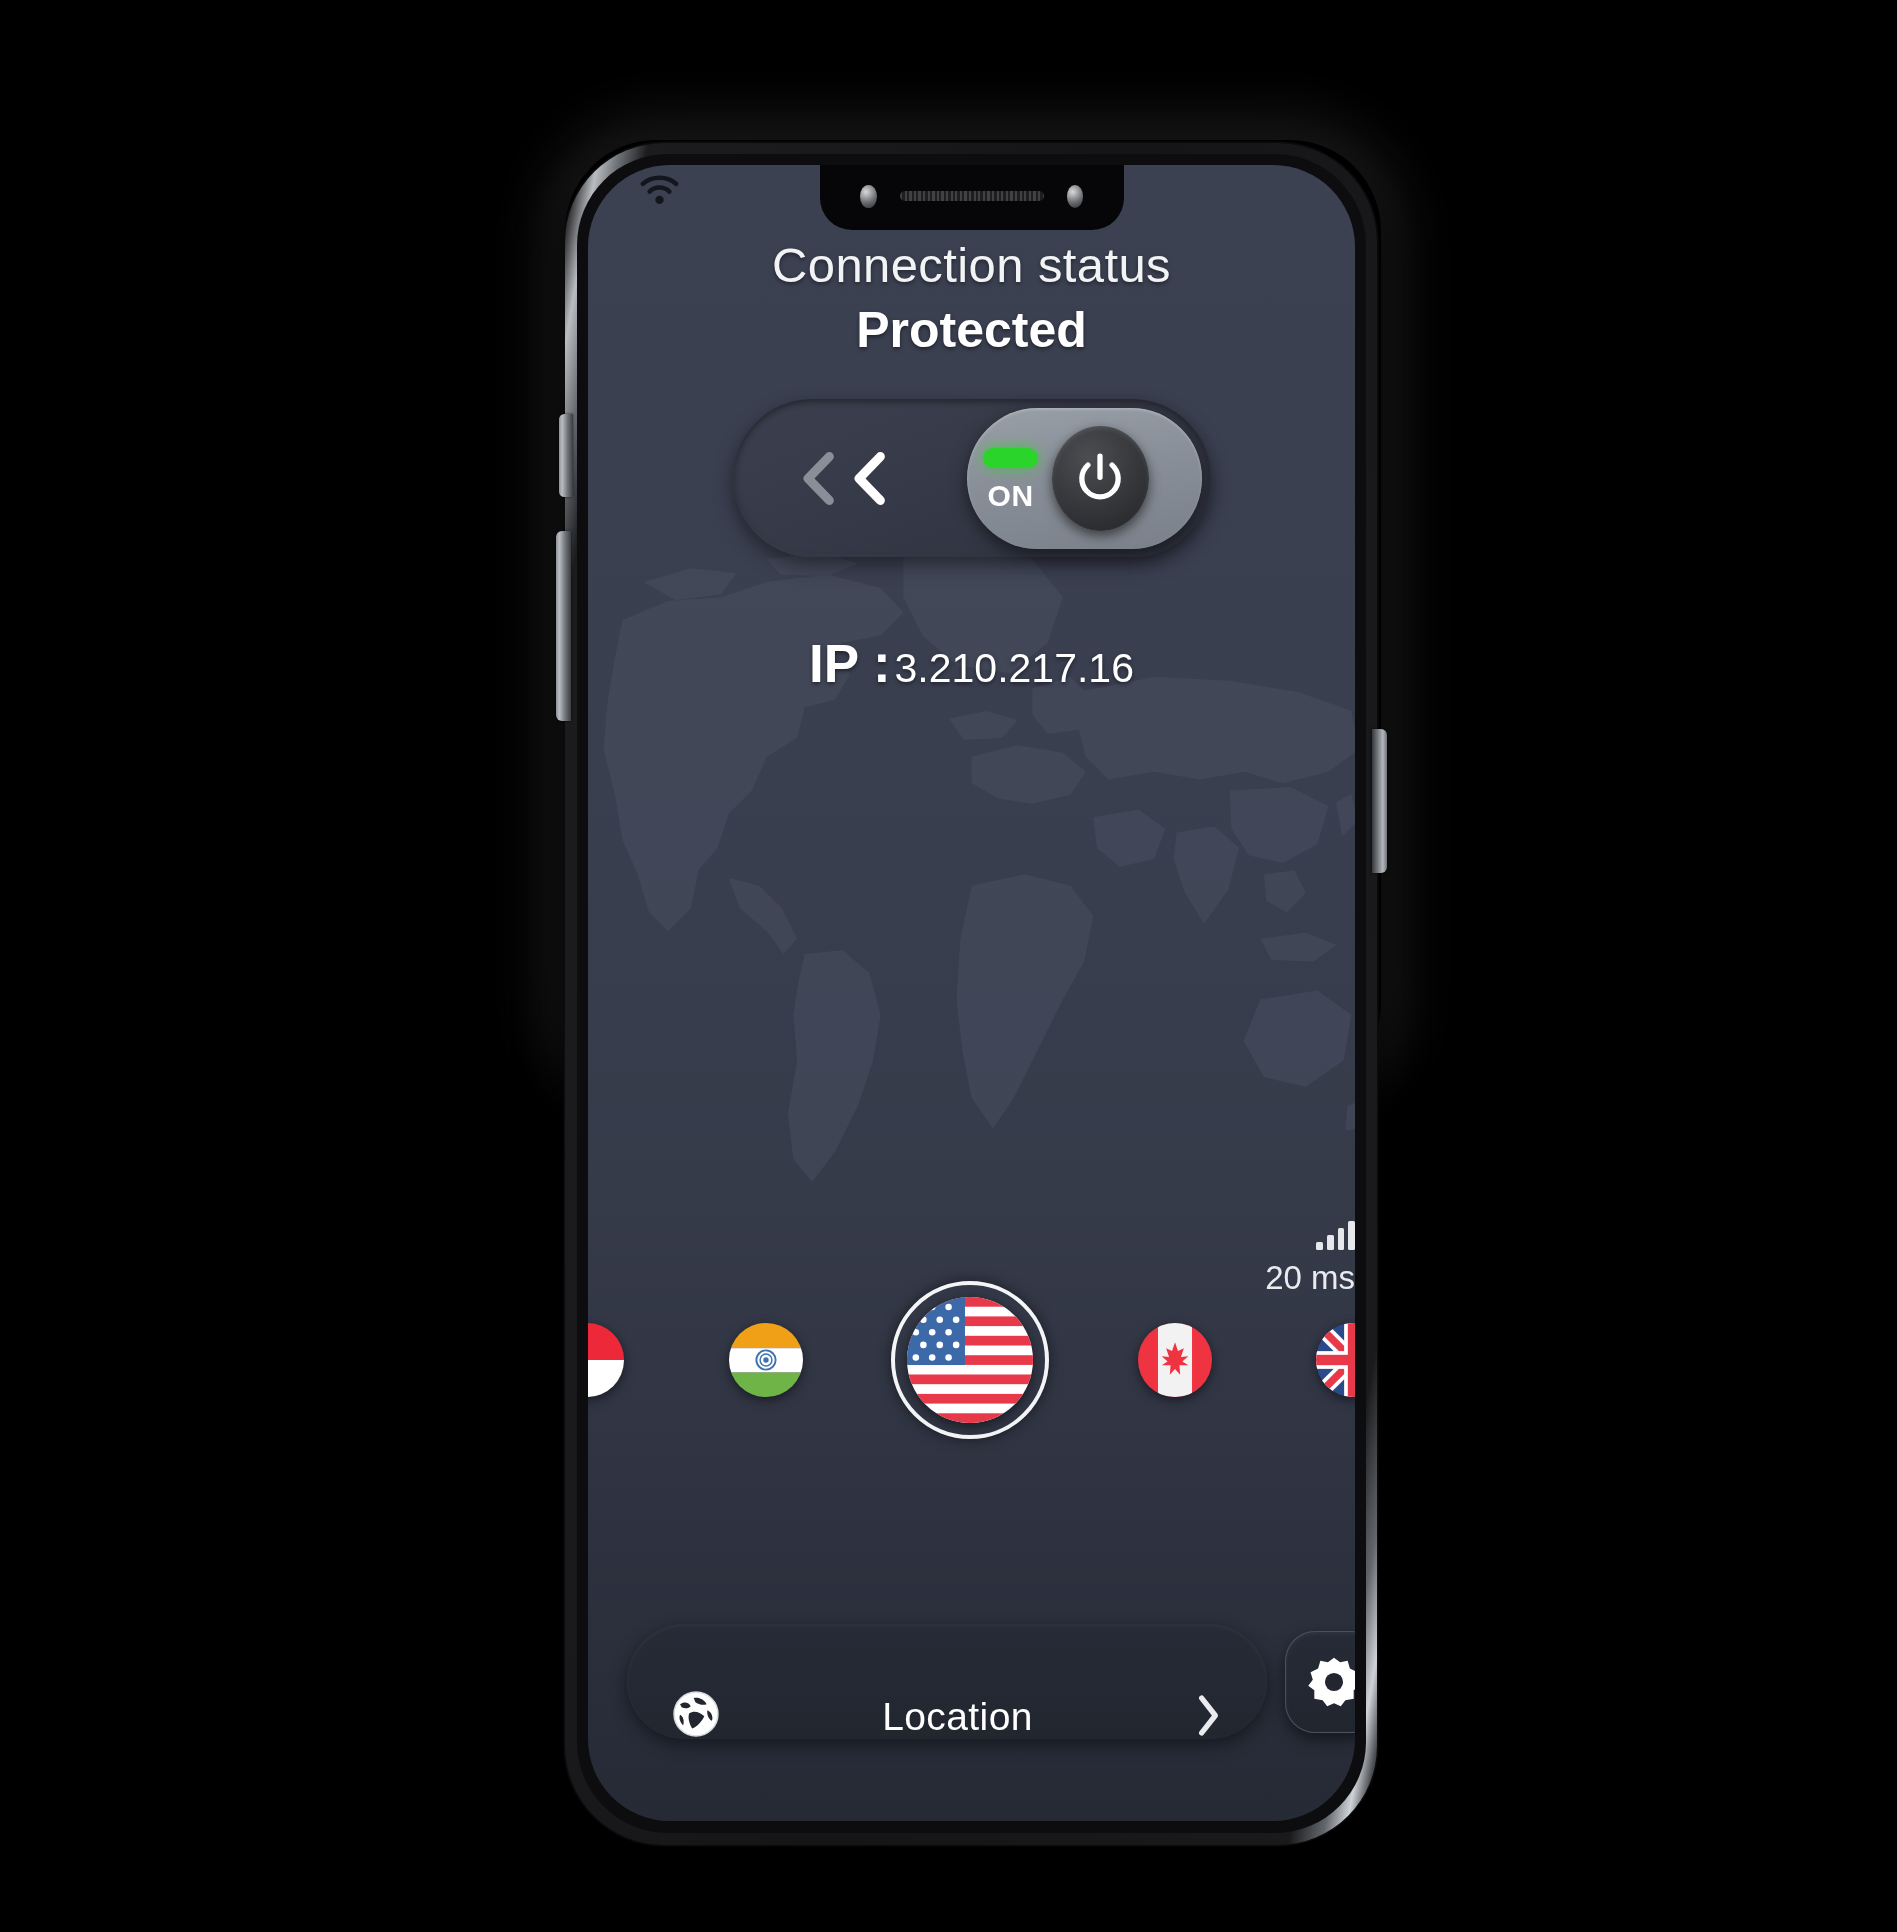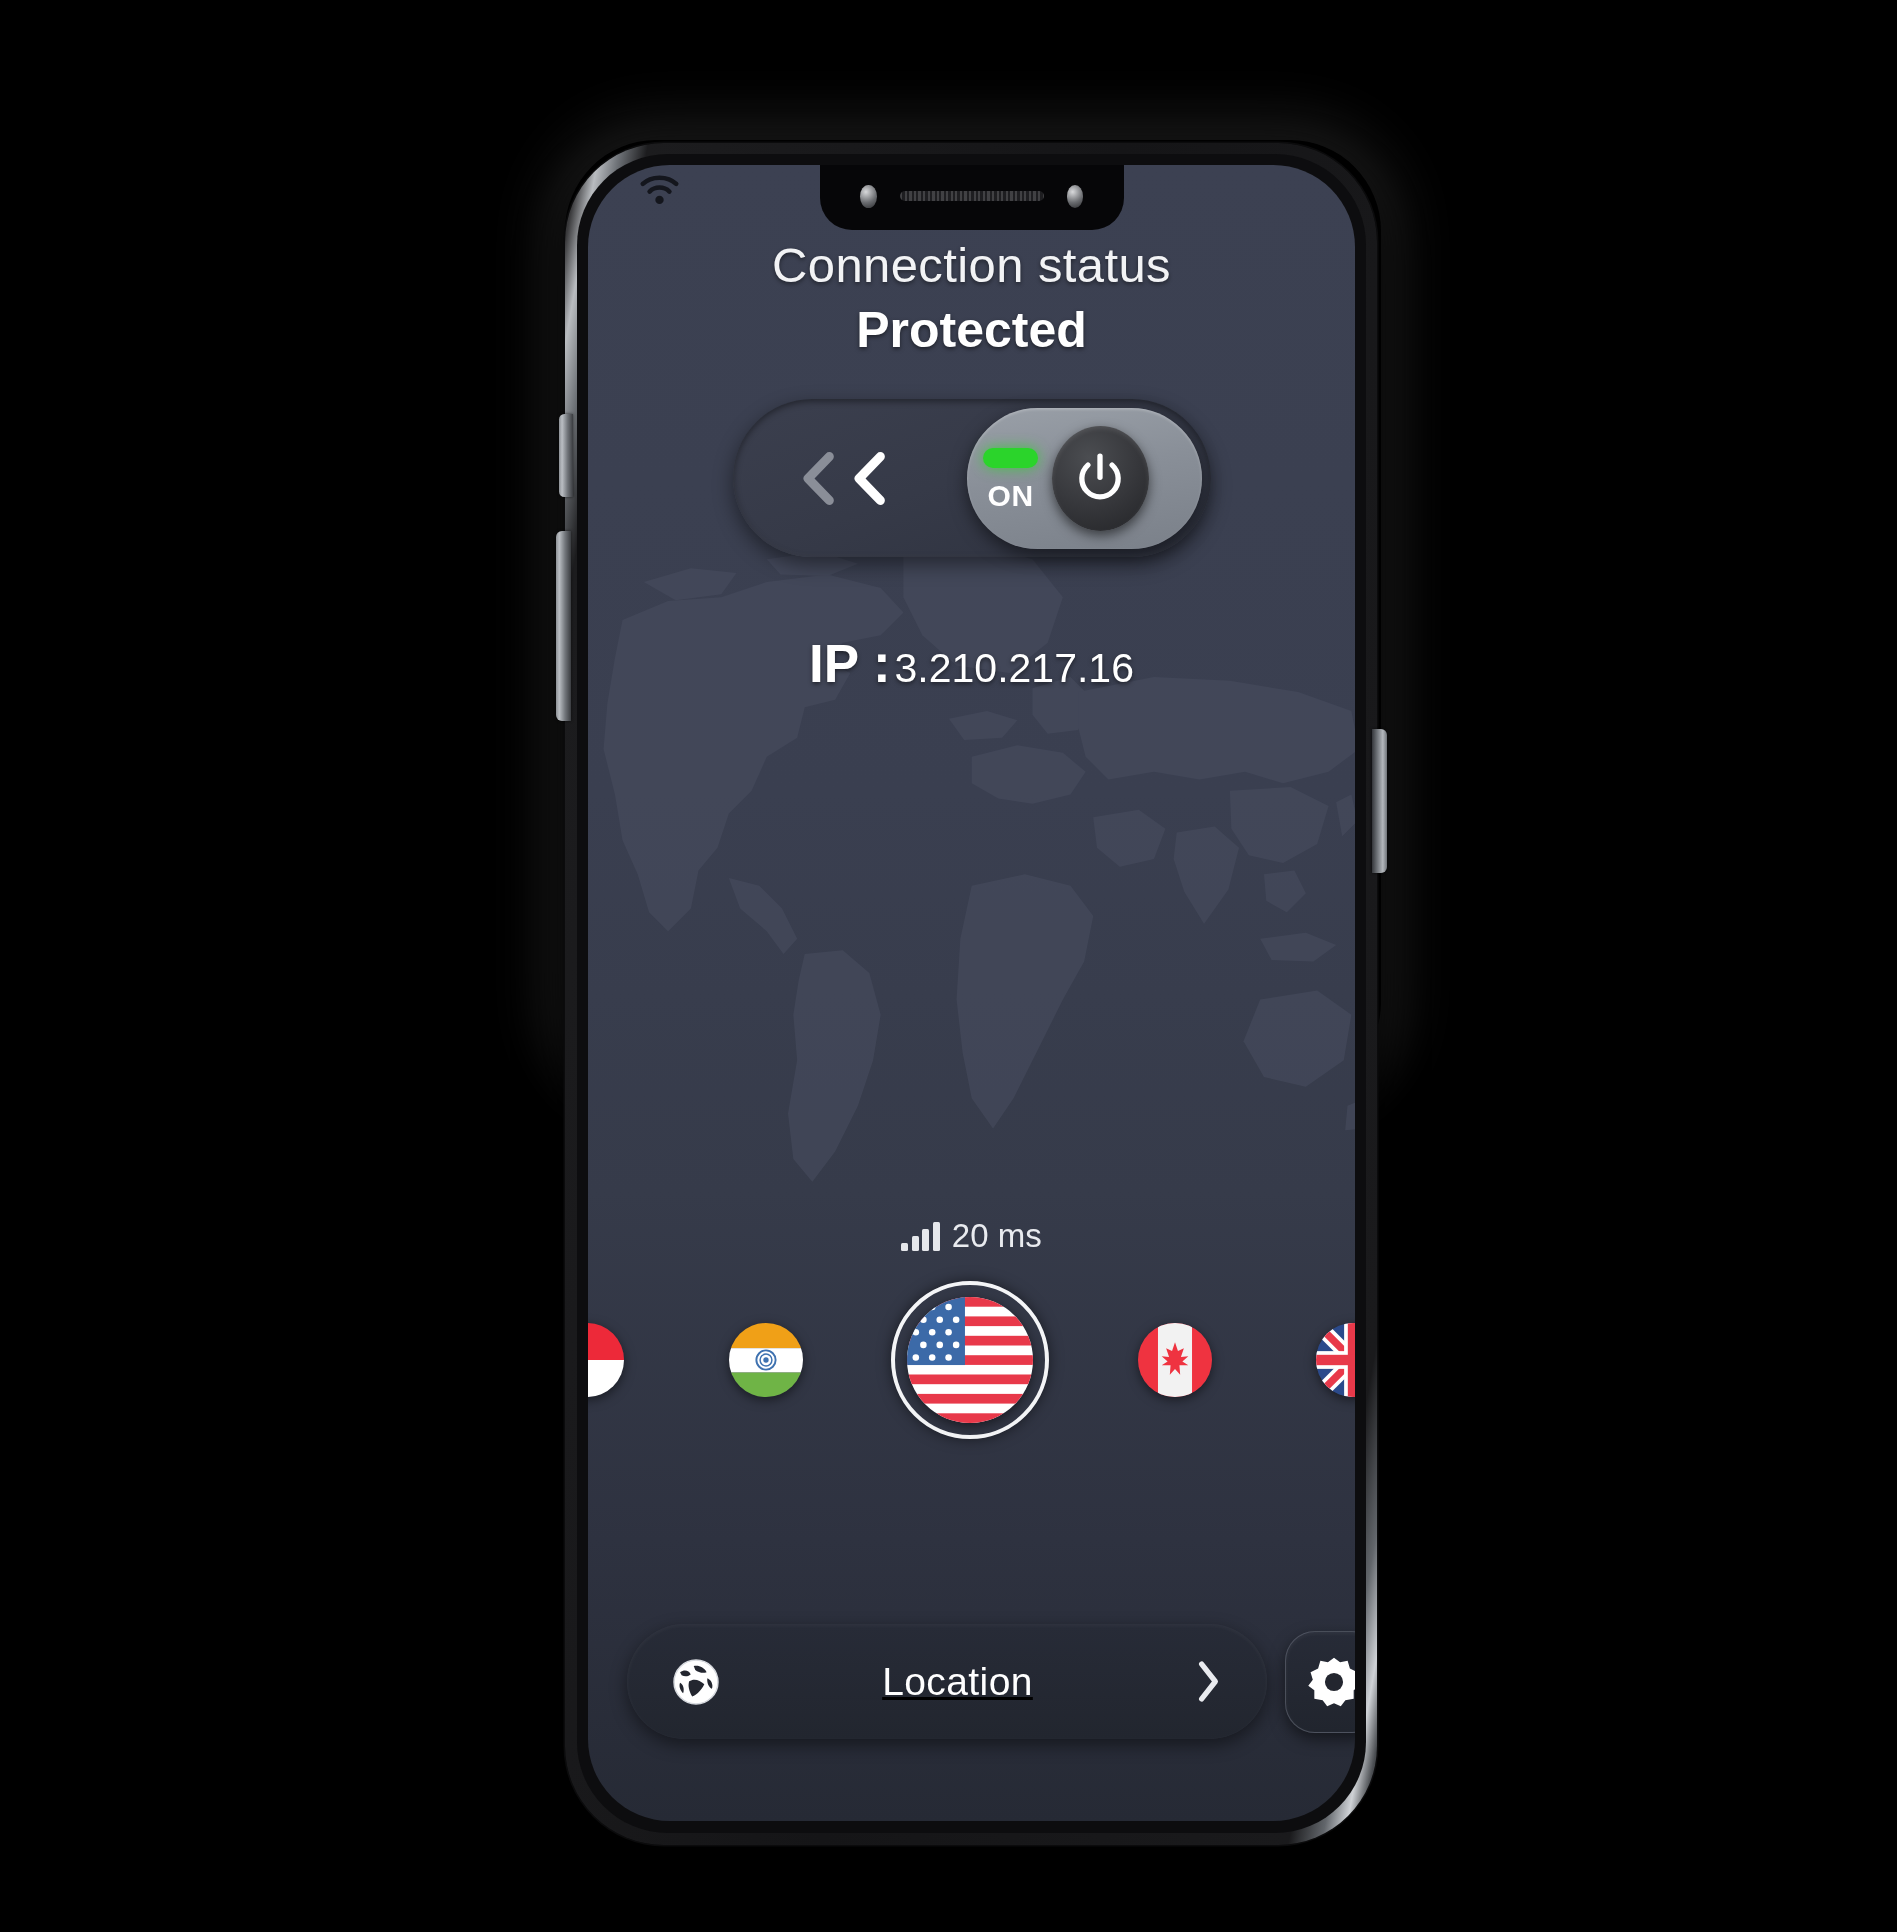--- a/index.html
+++ b/index.html
@@ -290,20 +290,21 @@
 
   
   #ping-row {
     position: absolute;
     left: 0; right: 0;
     top: 1055px;
     display: flex;
     align-items: flex-end;
     justify-content: center;
     gap: 12px;
+    flex-direction: column;
   }
   #signal-bars {
     display: flex;
     align-items: flex-end;
     gap: 3.8px;
     height: 30px;
   }
   .bar {
     width: 6.8px;
     background: #e6e8ec;
@@ -371,25 +372,24 @@
   }
   #location-pill {
     flex: 1;
     height: 115px;
     border-radius: 58px;
     background: linear-gradient(180deg,#272b37 0%, #22262f 100%);
     box-shadow:
       inset 0 1.5px 4.6px rgba(255,255,255,.05),
       0 6px 16.7px rgba(0,0,0,.45);
     display: flex;
-    align-items: center;
+    align-items: flex-end;
     padding: 0 44px;
     box-sizing: border-box;
     gap: 45px;
-    text-decoration: underline;
   }
   #location-label {
     flex: 1;
     text-align: center;
     font-size: 39px;
     color: #ffffff;
     letter-spacing: 0.4px;
   }
   #settings-button {
     width: 97px;

